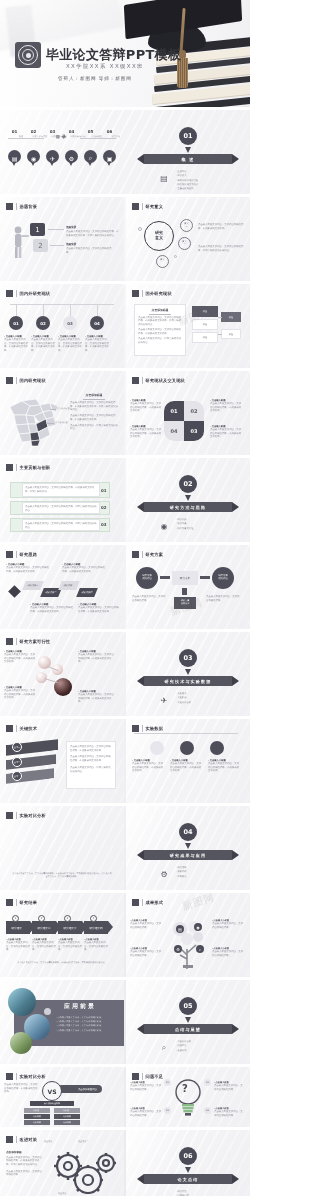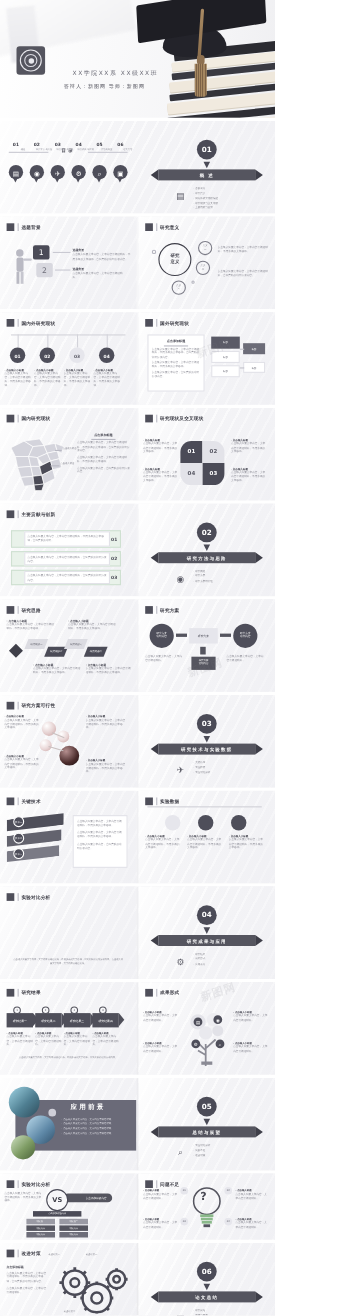--- a/index.html
+++ b/index.html
@@ -141,20 +141,21 @@
     </div>
     <div class="cap-dome"></div>
     <div class="cap-board"></div>
     <div class="tassel-cord"></div>
     <div class="tassel-head"></div>
     <div class="tassel-fringe"></div>
 
     <div class="emblem">
       <div class="emblem-inner"></div>
     </div>
+    <div class="ts-title">毕业论文答辩PPT模板</div>
     <div class="ts-sub">XX学院XX系  XX级XX班</div>
     <div class="ts-meta">答辩人：新图网        导师：新图网</div>
   </div>
 
   <div class="gap-strip" style="top:107px;height:3px"></div>
 
   <div class="slide wide" style="top:110px;height:84px">
 
     <div style="position:absolute;left:0;top:0;width:124px;height:84px">
       <div class="cat-line" style="left:8px;width:36px"></div>

